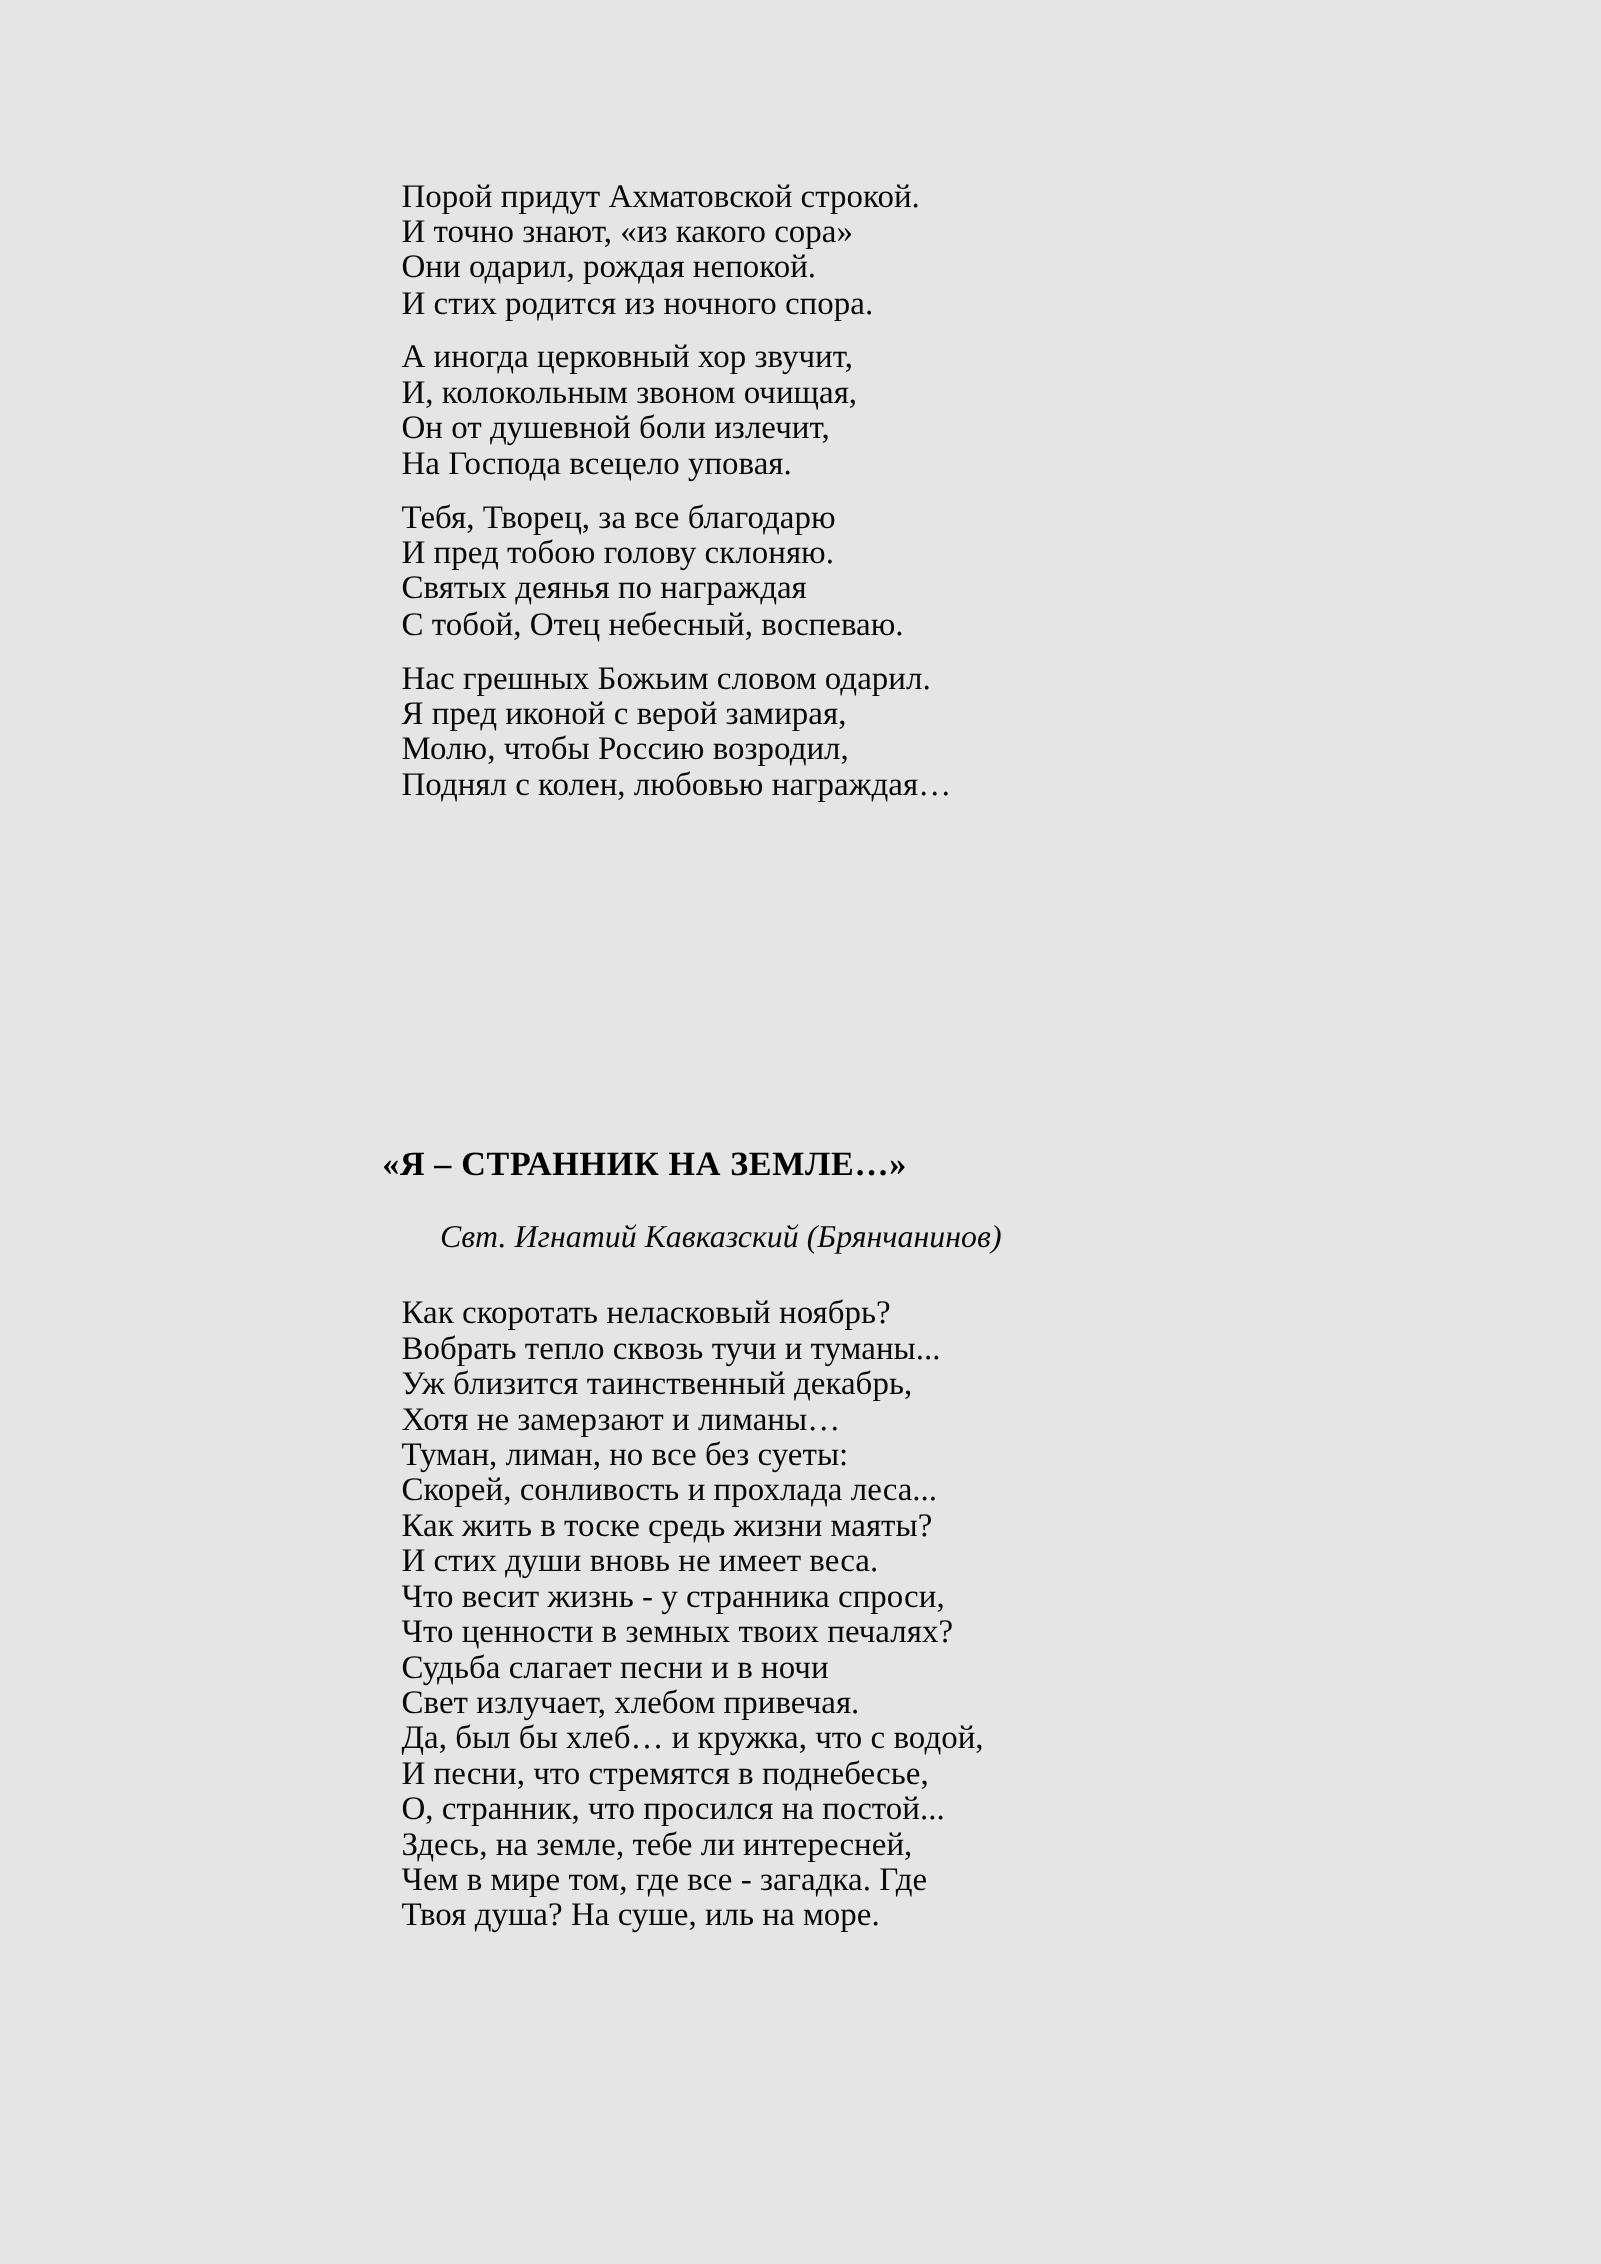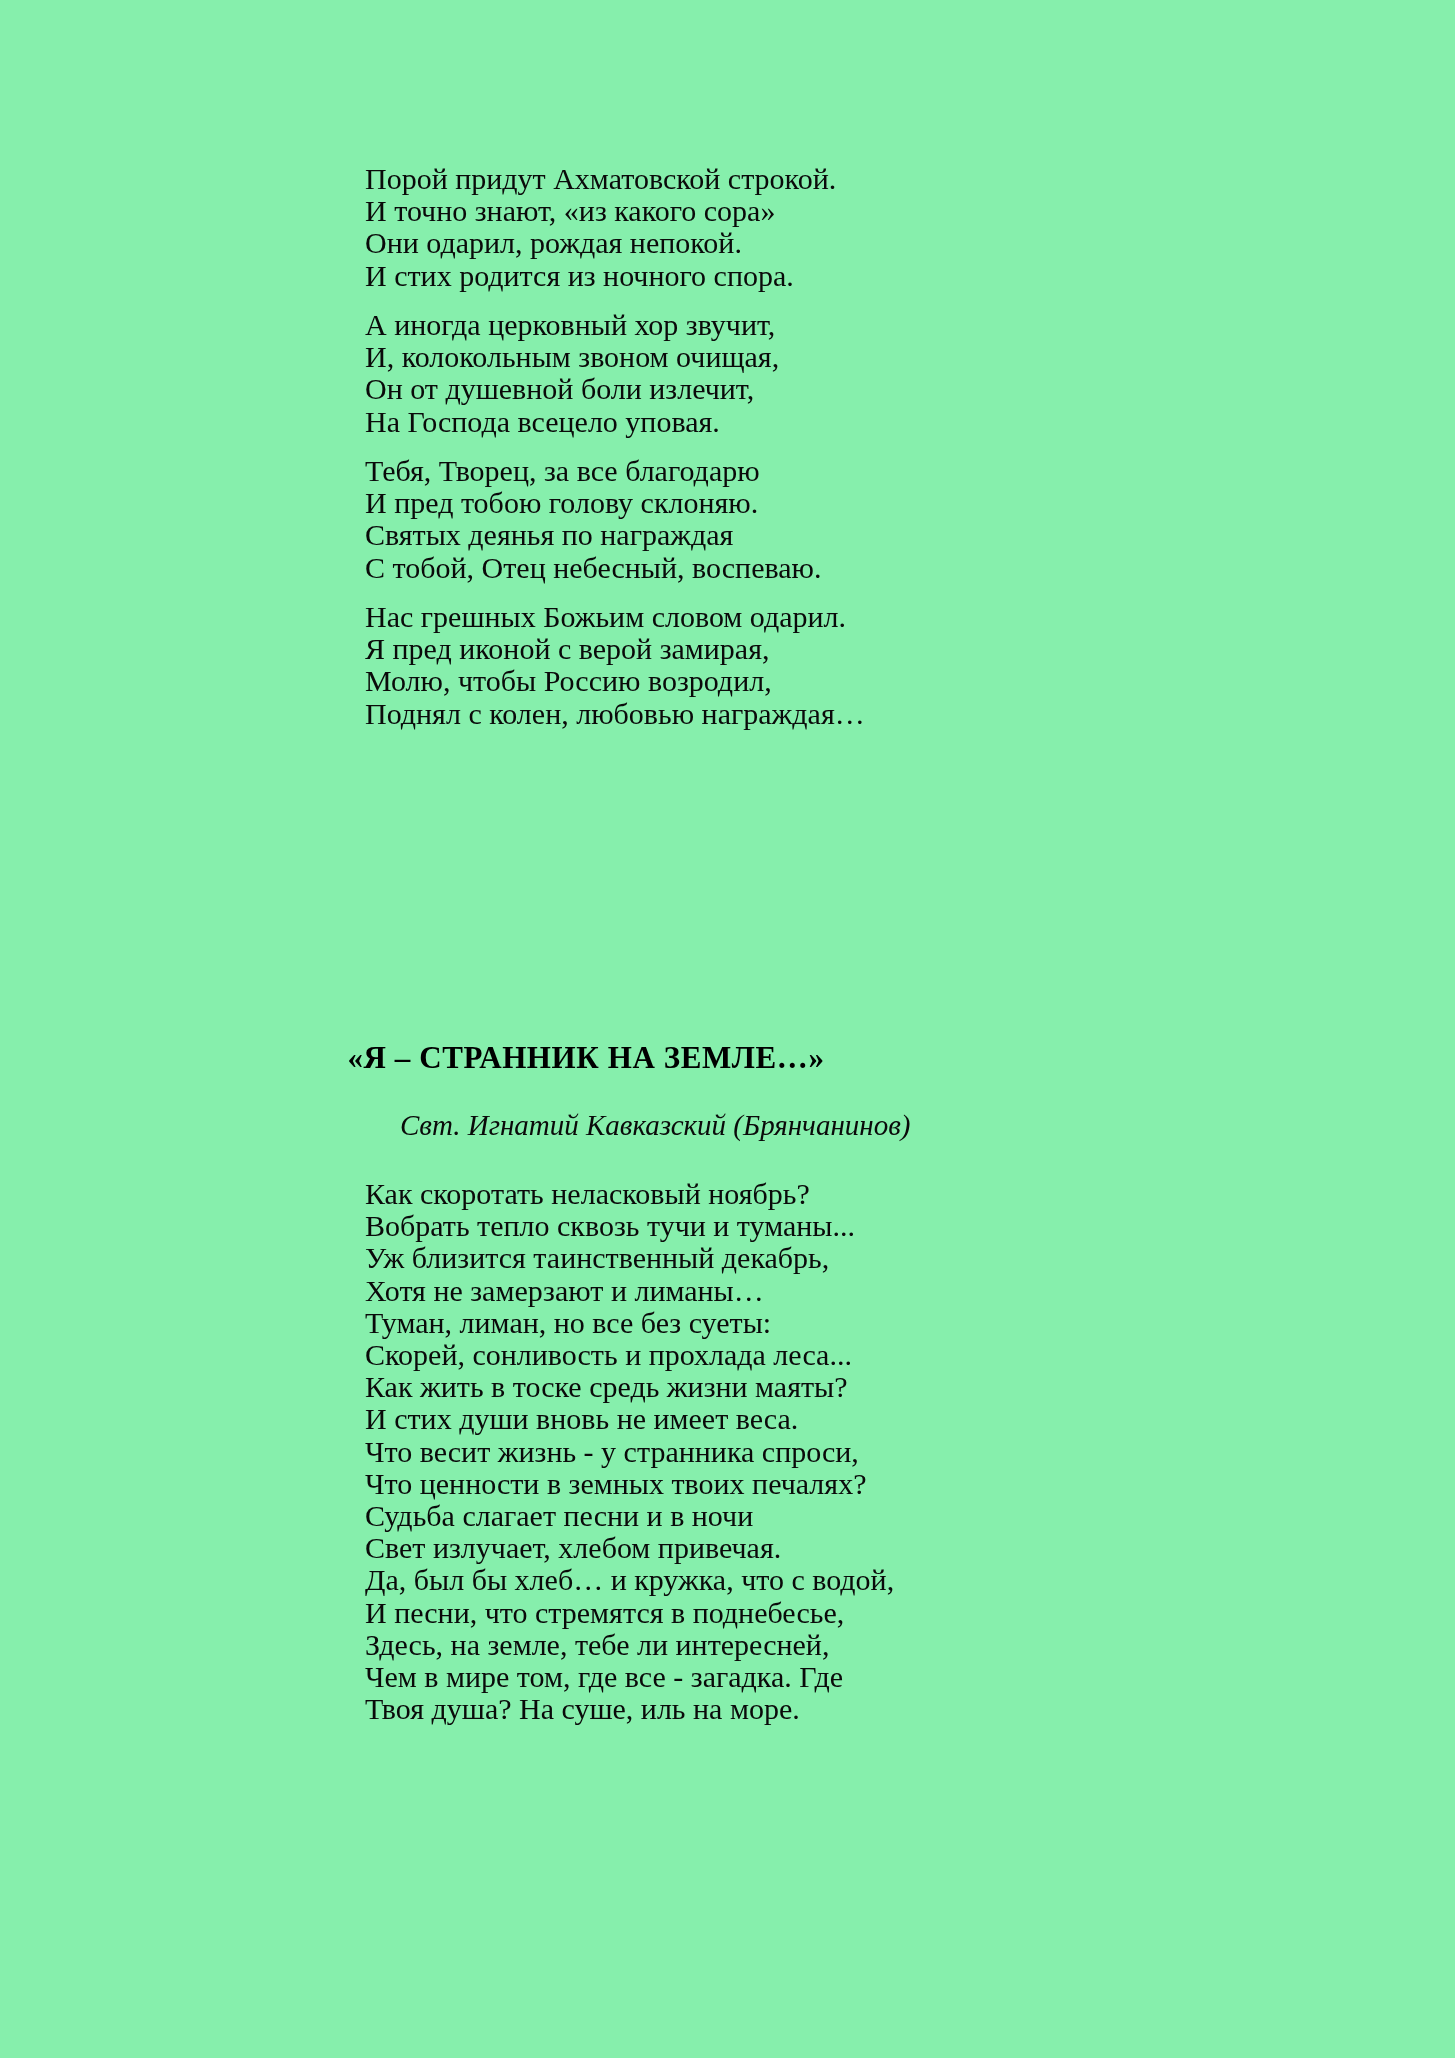--- a/index.html
+++ b/index.html
@@ -15,21 +15,21 @@
     color: #000000;
     -webkit-font-smoothing: antialiased;
   }
 
   .page {
     position: absolute;
     left: 0;
     top: 0;
     width: 1455px;
     height: 2058px;
-    background: #86efac;
+    background: #e5e5e5;
     overflow: hidden;
   }
 
   
   .verse-block {
     position: absolute;
     left: 365px;
     width: 800px;
   }
 
@@ -109,18 +109,19 @@
     <div class="verse-line">Туман, лиман, но все без суеты:</div>
     <div class="verse-line">Скорей, сонливость и прохлада леса...</div>
     <div class="verse-line">Как жить в тоске средь жизни маяты?</div>
     <div class="verse-line">И стих души вновь не имеет веса.</div>
     <div class="verse-line">Что весит жизнь - у странника спроси,</div>
     <div class="verse-line">Что ценности в земных твоих печалях?</div>
     <div class="verse-line">Судьба слагает песни и в ночи</div>
     <div class="verse-line">Свет излучает, хлебом привечая.</div>
     <div class="verse-line">Да, был бы хлеб… и кружка, что с водой,</div>
     <div class="verse-line">И песни, что стремятся в поднебесье,</div>
+    <div class="verse-line">О, странник, что просился на постой...</div>
     <div class="verse-line">Здесь, на земле, тебе ли интересней,</div>
     <div class="verse-line">Чем в мире том, где все - загадка. Где</div>
     <div class="verse-line">Твоя душа? На суше, иль на море.</div>
   </div>
 
 </div>
 
 </body></html>

